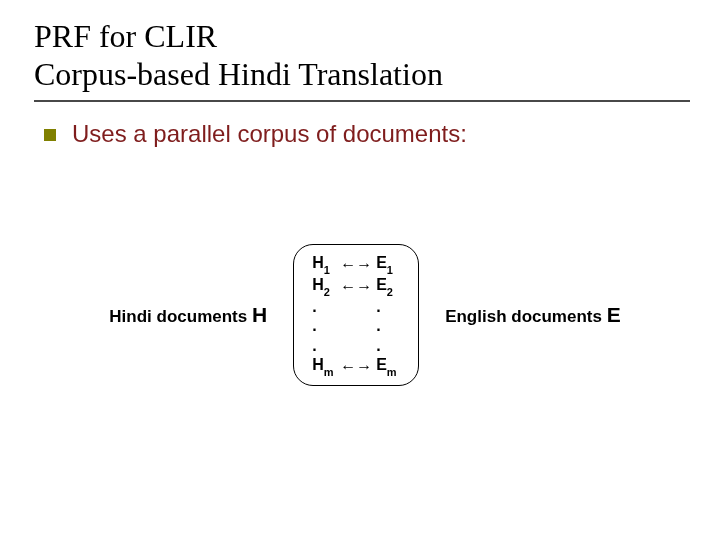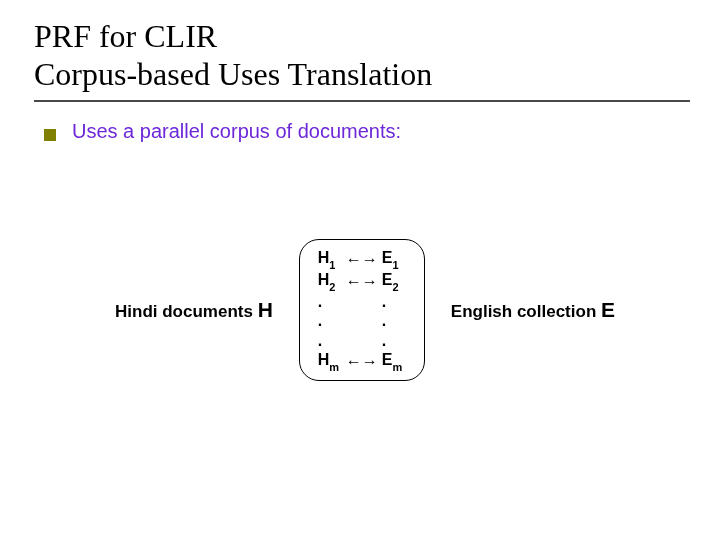--- a/index.html
+++ b/index.html
@@ -39,22 +39,22 @@
     padding-left: 14px;
   }
   .bullet-icon {
     width: 12px;
     height: 12px;
     background: #808000;
     margin-top: 9px;
     flex: 0 0 auto;
   }
   .bullet-text {
-    font-size: 20px;
-    color: #6d28d9;
+    font-size: 24px;
+    color: #7f1d1d;
   }
   .diagram {
     display: flex;
     align-items: center;
     justify-content: center;
     gap: 26px;
     margin-top: 96px;
     padding-left: 10px;
   }
   .side-label {
@@ -98,21 +98,21 @@
     font-weight: bold;
   }
 </style>
 </head>
 <body>
 
 <div class="slide">
 
   <div class="title-block">
     <div class="line">PRF for CLIR</div>
-    <div class="line">Corpus-based Uses Translation</div>
+    <div class="line">Corpus-based Hindi Translation</div>
   </div>
 
   <div class="body">
     <div class="bullet-row">
       <div class="bullet-icon"></div>
       <div class="bullet-text">Uses a parallel corpus of documents:</div>
     </div>
 
     <div class="diagram">
       <div class="side-label">
@@ -146,18 +146,18 @@
           <span class="cell">.</span>
         </div>
         <div class="pair-row">
           <span class="cell"><span>H</span><span class="sub">m</span></span>
           <span class="arrow">←→</span>
           <span class="cell"><span>E</span><span class="sub">m</span></span>
         </div>
       </div>
 
       <div class="side-label">
-        <span>English collection </span><span class="big">E</span>
+        <span>English documents </span><span class="big">E</span>
       </div>
     </div>
   </div>
 
 </div>
 
 </body></html>

